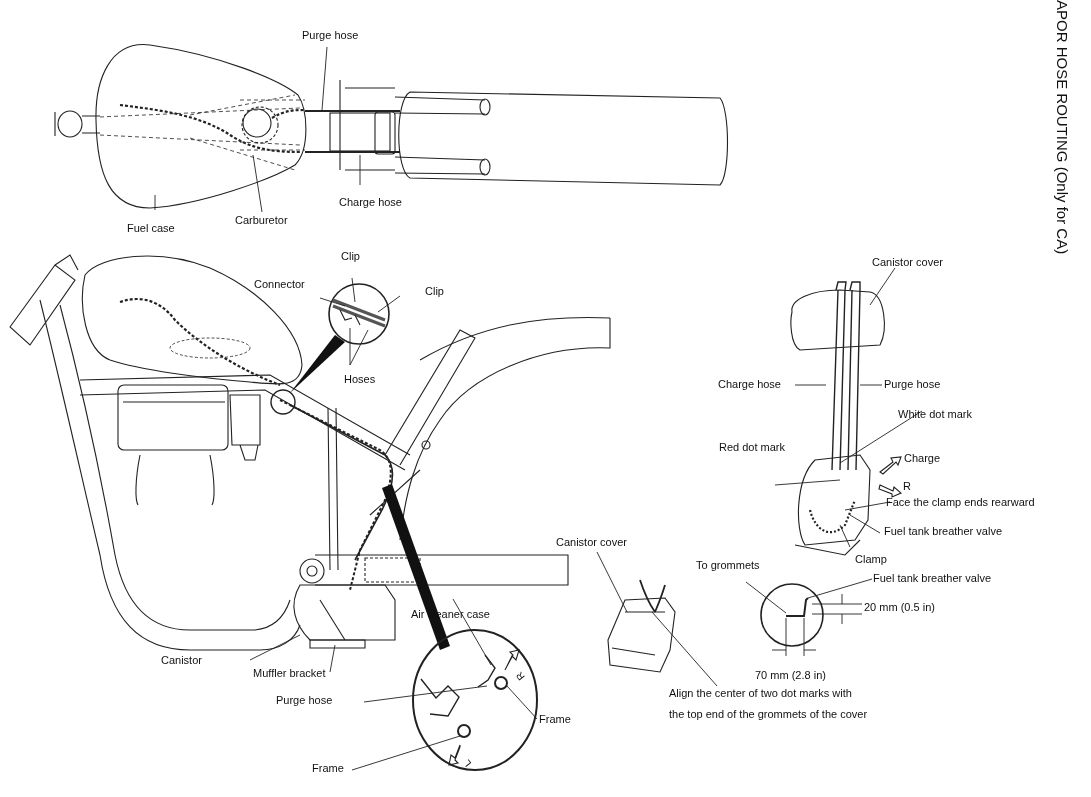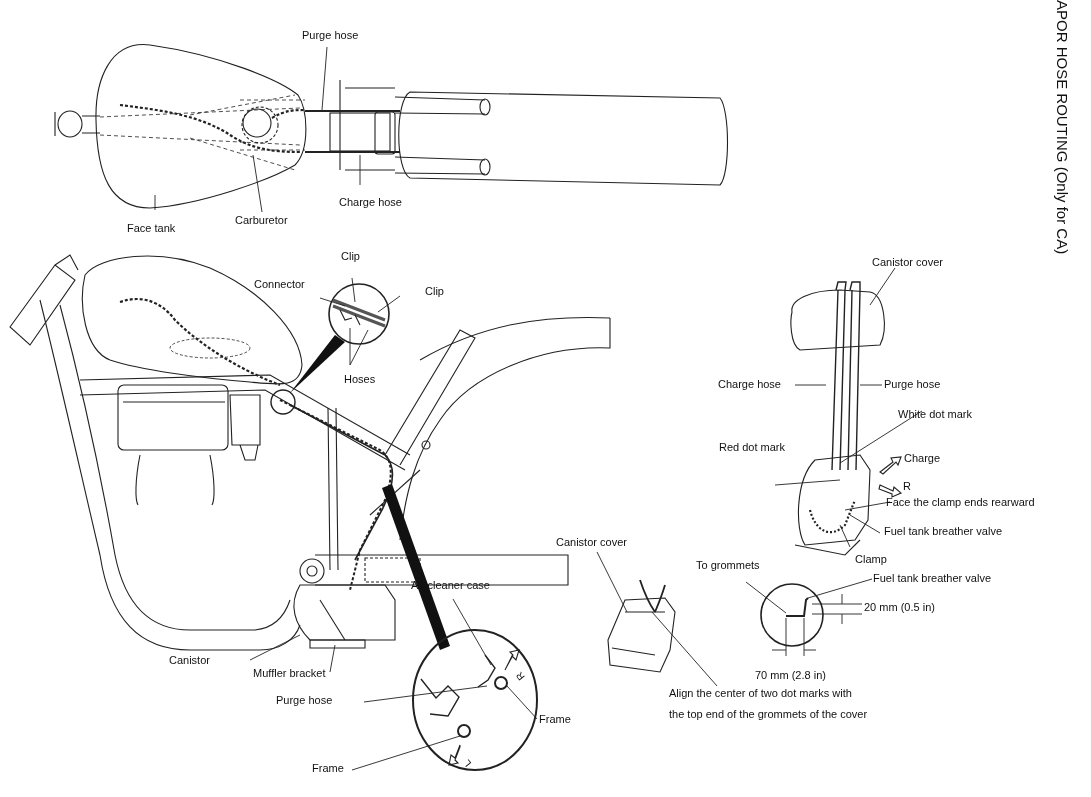--- a/index.html
+++ b/index.html
@@ -128,30 +128,30 @@
     <path stroke-width="2" d="M786 616 L804 616 L806 600 L808 598"></path>
     <path stroke-width="0.9" d="M786 618 L786 656 M804 618 L804 656 M772 650 L786 650 M804 650 L816 650 M812 604 L862 604 M812 614 L862 614 M842 594 L842 604 M842 614 L842 624 M746 582 L786 613 M808 598 L872 579"></path>
   </g>
 </svg>
 
 <div class="title">APOR HOSE ROUTING (Only for CA)</div>
 
 <div class="lbl" style="left:302px;top:30px">Purge hose</div>
 <div class="lbl" style="left:339px;top:197px">Charge hose</div>
 <div class="lbl" style="left:235px;top:215px">Carburetor</div>
-<div class="lbl" style="left:127px;top:223px">Face tank</div>
+<div class="lbl" style="left:127px;top:223px">Fuel case</div>
 
 <div class="lbl" style="left:341px;top:251px">Clip</div>
 <div class="lbl" style="left:254px;top:279px">Connector</div>
 <div class="lbl" style="left:425px;top:286px">Clip</div>
 <div class="lbl" style="left:344px;top:374px">Hoses</div>
-<div class="lbl" style="left:169px;top:655px">Canistor</div>
+<div class="lbl" style="left:161px;top:655px">Canistor</div>
 <div class="lbl" style="left:253px;top:668px">Muffler bracket</div>
 
-<div class="lbl" style="left:411px;top:580px">Air cleaner case</div>
+<div class="lbl" style="left:411px;top:609px">Air cleaner case</div>
 <div class="lbl" style="left:276px;top:695px">Purge hose</div>
 <div class="lbl" style="left:539px;top:714px">Frame</div>
 <div class="lbl" style="left:312px;top:763px">Frame</div>
 <div class="lbl" style="left:517px;top:671px;font-size:10px;transform:rotate(-130deg)">R</div>
 <div class="lbl" style="left:465px;top:758px;font-size:10px;transform:rotate(-130deg)">L</div>
 
 <div class="lbl" style="left:556px;top:537px">Canistor cover</div>
 <div class="lbl" style="left:669px;top:688px">Align the center of two dot marks with</div>
 <div class="lbl" style="left:669px;top:709px">the top end of the grommets of the cover</div>
 

